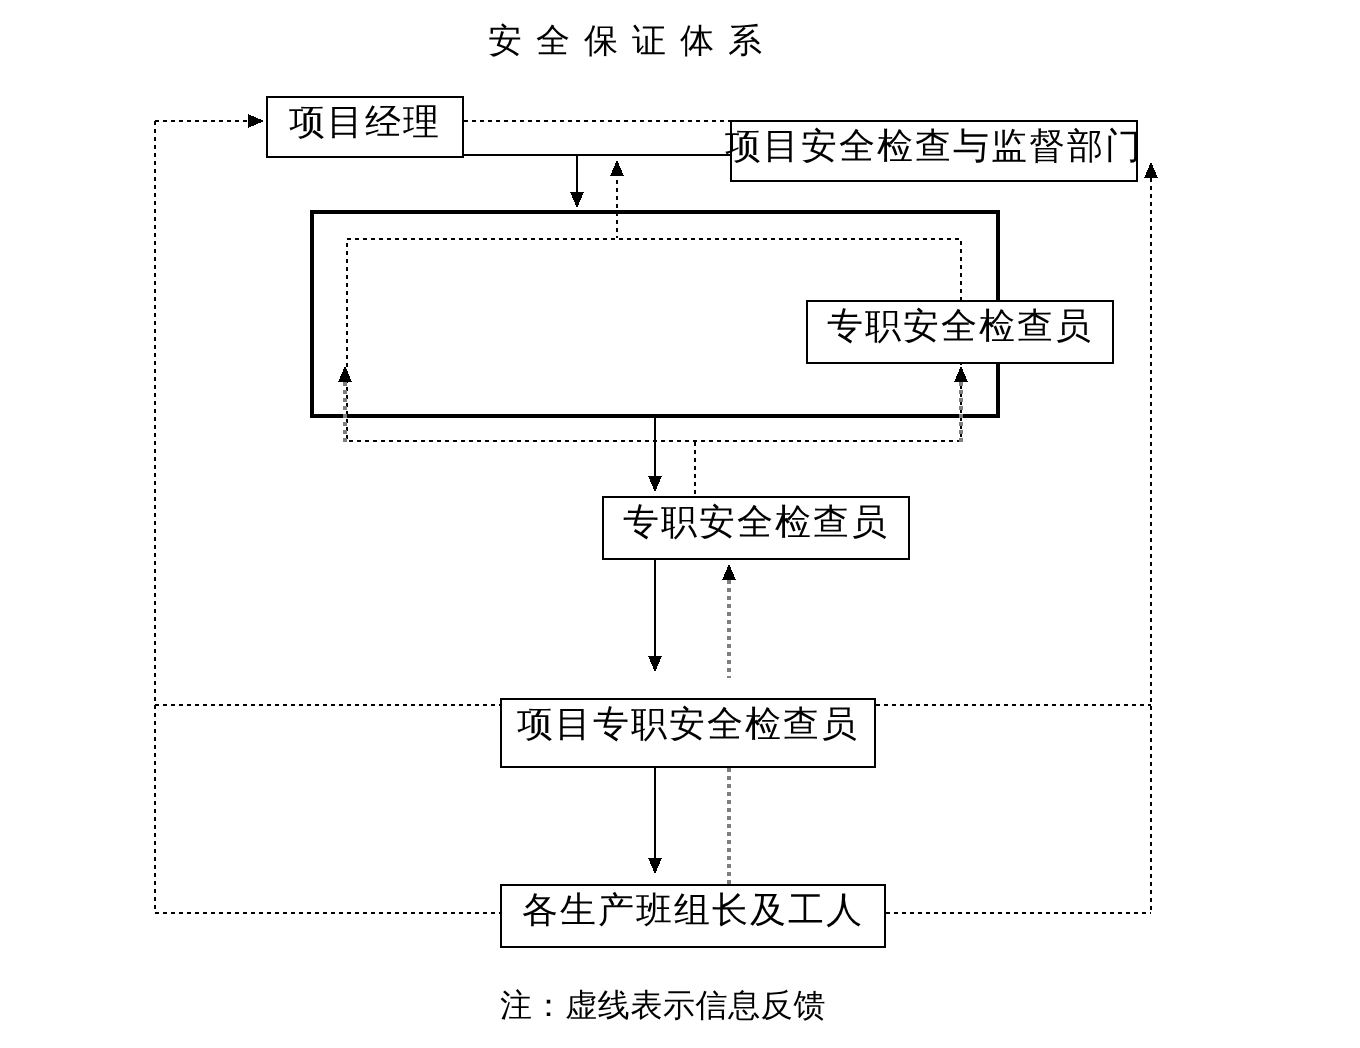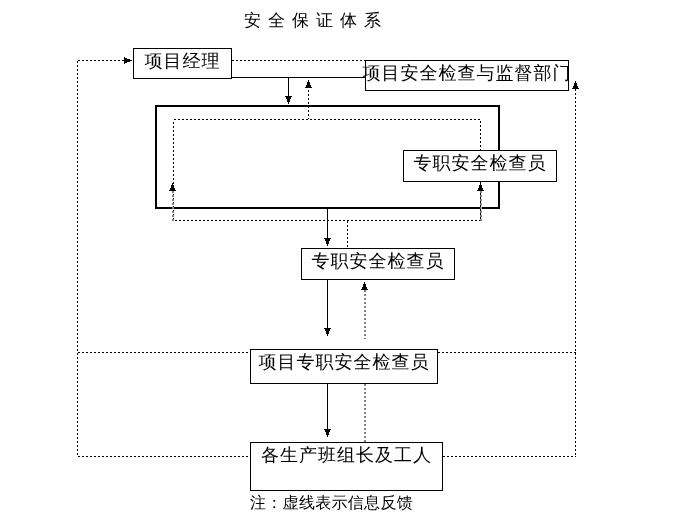--- a/index.html
+++ b/index.html
@@ -38,21 +38,21 @@
     letter-spacing:1px;
     white-space:nowrap;
     z-index:2;
   }
   .node-a{left:133px;top:48px;width:99px;height:31px;}
   .node-b{left:365px;top:60px;width:204px;height:31px;}
   .node-c{left:97px;top:149px;width:154px;height:33px;}
   .node-d{left:403px;top:150px;width:154px;height:32px;}
   .node-e{left:269px;top:248px;width:154px;height:32px;margin-left:32px;}
   .node-f{left:250px;top:349px;width:188px;height:35px;}
-  .node-g{left:250px;top:442px;width:193px;height:49px;}
+  .node-g{left:250px;top:442px;width:193px;height:32px;}
 </style>
 </head>
 <body>
 
 <div class="page">
 
   <div class="title">安全保证体系</div>
 
   <svg class="connectors" width="680" height="524" viewBox="0 0 680 524" shape-rendering="crispEdges">
 

